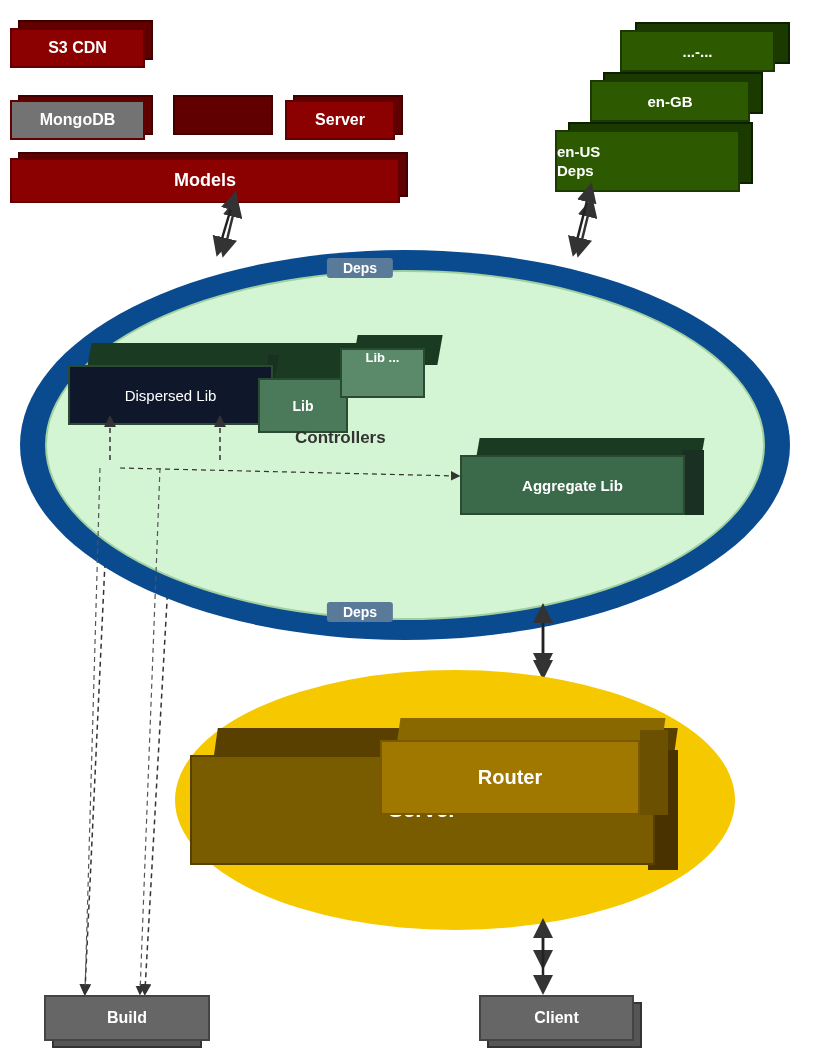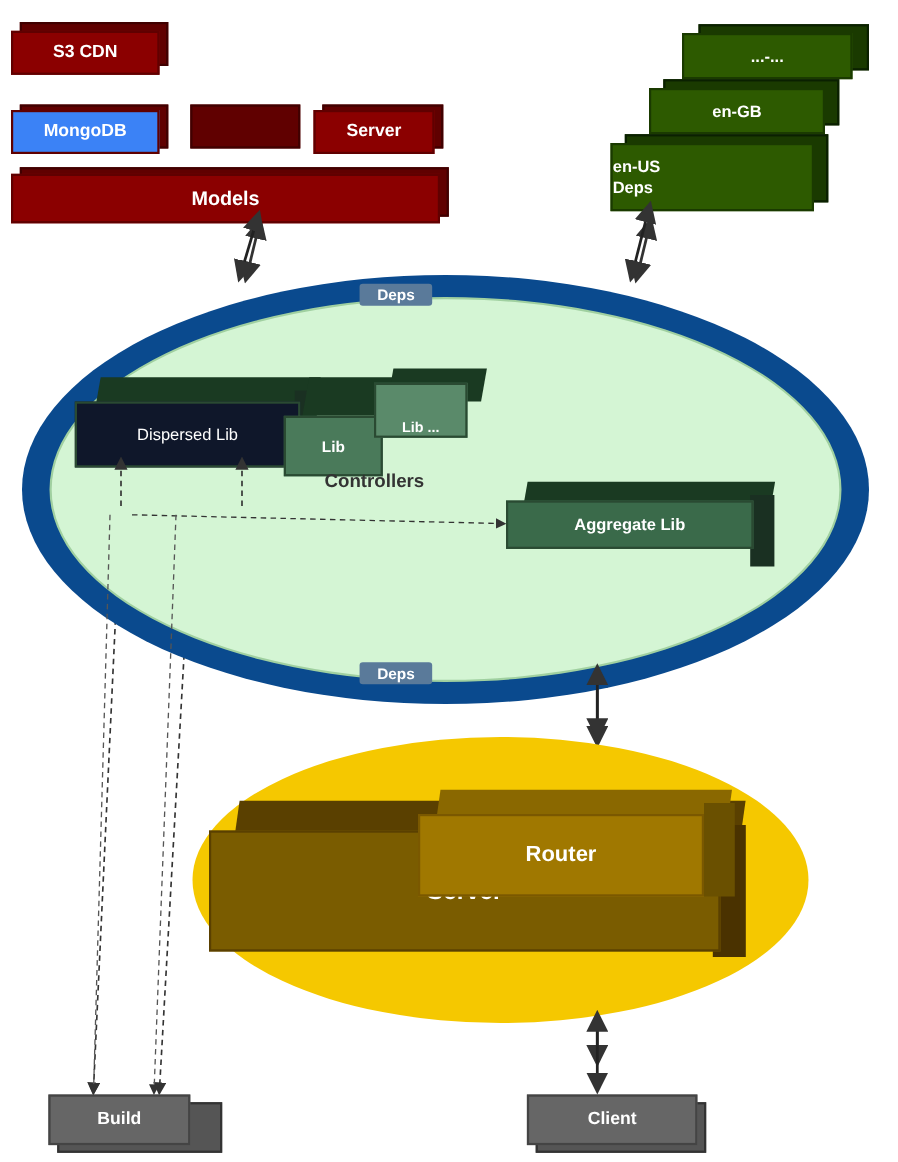--- a/index.html
+++ b/index.html
@@ -60,21 +60,21 @@
 
     <line x1="543" y1="905" x2="543" y2="960" stroke="#333" stroke-width="2.5" marker-end="url(#arrowhead)" marker-start="url(#arrowhead-up)"></line>
   </svg>
 
   <div style="position:absolute; left:18px; top:20px; width:135px; height:40px; background:#600000; border:2px solid #400000;"></div>
   <div style="position:absolute; left:10px; top:28px; width:135px; height:40px; background:#8B0000; border:2px solid #600000; display:flex; align-items:center; justify-content:center; color:white; font-weight:bold; font-size:16px;">
     <span>S3 CDN</span>
   </div>
 
   <div style="position:absolute; left:18px; top:95px; width:135px; height:40px; background:#600000; border:2px solid #400000;"></div>
-  <div style="position:absolute; left:10px; top:100px; width:135px; height:40px; background:#3b82f6; border:2px solid #600000; display:flex; align-items:center; justify-content:center; color:white; font-weight:bold; font-size:16px;">
+  <div style="position:absolute; left:10px; top:100px; width:135px; height:40px; background:#737373; border:2px solid #600000; display:flex; align-items:center; justify-content:center; color:white; font-weight:bold; font-size:16px;">
     <span>MongoDB</span>
   </div>
 
   <div style="position:absolute; left:173px; top:95px; width:100px; height:40px; background:#600000; border:2px solid #400000;"></div>
 
   <div style="position:absolute; left:293px; top:95px; width:110px; height:40px; background:#600000; border:2px solid #400000;"></div>
   <div style="position:absolute; left:285px; top:100px; width:110px; height:40px; background:#8B0000; border:2px solid #600000; display:flex; align-items:center; justify-content:center; color:white; font-weight:bold; font-size:16px;">
     <span>Server</span>
   </div>
 
@@ -118,33 +118,33 @@
   <div style="position:absolute; left:68px; top:365px; width:205px; height:60px; background:#0f172a; border:2px solid #2a4a32; display:flex; align-items:center; justify-content:center; color:white; font-weight:normal; font-size:15px;">
     <span>Dispersed Lib</span>
   </div>
 
   <div style="position:absolute; left:278px; top:343px; width:90px; height:35px; background:#1a3a22; transform:skewX(-10deg);"></div>
   <div style="position:absolute; left:258px; top:358px; width:90px; height:55px; background:#4a7a5a; border:2px solid #2a4a32; display:flex; align-items:center; justify-content:center; color:white; font-weight:bold; font-size:14px;margin-top:20px;">
     <span>Lib</span>
   </div>
 
   <div style="position:absolute; left:355px; top:335px; width:85px; height:30px; background:#1a3a22; transform:skewX(-10deg);"></div>
-  <div style="position:absolute; left:340px; top:348px; width:85px; height:50px; background:#5a8a6a; border:2px solid #2a4a32; display:flex; align-items:flex-end; justify-content:center; color:white; font-weight:bold; font-size:13px;">
+  <div style="position:absolute; left:340px; top:348px; width:85px; height:50px; background:#5a8a6a; border:2px solid #2a4a32; display:flex; align-items:flex-start; justify-content:center; color:white; font-weight:bold; font-size:13px;">
     <span>Lib ...</span>
   </div>
 
   <div style="position:absolute; left:295px; top:428px; color:#333; font-size:17px; font-weight:bold;">
     <span>Controllers</span>
   </div>
 
   <div style="position:absolute; left:477px; top:438px; width:225px; height:30px; background:#1a3a22; transform:skewX(-10deg);"></div>
 
   <div style="position:absolute; left:682px; top:450px; width:22px; height:65px; background:#1a3022;"></div>
 
-  <div style="position:absolute; left:460px; top:455px; width:225px; height:44px; background:#3a6a4a; border:2px solid #2a4a32; display:flex; align-items:center; justify-content:center; color:white; font-weight:bold; font-size:15px;">
+  <div style="position:absolute; left:460px; top:455px; width:225px; height:60px; background:#3a6a4a; border:2px solid #2a4a32; display:flex; align-items:center; justify-content:center; color:white; font-weight:bold; font-size:15px;">
     <span>Aggregate Lib</span>
   </div>
 
   <div style="position:absolute; left:175px; top:670px; width:560px; height:260px; border-radius:50%; background:#f5c800;"></div>
 
   <div style="position:absolute; left:215px; top:728px; width:460px; height:40px; background:#5a4000; transform:skewX(-8deg);"></div>
 
   <div style="position:absolute; left:648px; top:750px; width:30px; height:120px; background:#4a3200;"></div>
 
   <div style="position:absolute; left:190px; top:755px; width:465px; height:110px; background:#7a5c00; border:2px solid #5a4000; display:flex; align-items:center; justify-content:center; color:white; font-weight:bold; font-size:22px;">
@@ -153,21 +153,21 @@
 
   <div style="position:absolute; left:398px; top:718px; width:265px; height:35px; background:#8a6800; transform:skewX(-8deg);"></div>
 
   <div style="position:absolute; left:640px; top:730px; width:28px; height:85px; background:#6a5000;"></div>
 
   <div style="position:absolute; left:380px; top:740px; width:260px; height:75px; background:#a07800; border:2px solid #7a5800; display:flex; align-items:center; justify-content:center; color:white; font-weight:bold; font-size:20px;">
     <span>Router</span>
   </div>
 
   <div style="position:absolute; left:52px; top:1002px; width:150px; height:46px; background:#555; border:2px solid #333;"></div>
-  <div style="position:absolute; left:44px; top:995px; width:129px; height:46px; background:#666; border:2px solid #444; display:flex; align-items:center; justify-content:center; color:white; font-weight:bold; font-size:16px;">
+  <div style="position:absolute; left:44px; top:995px; width:166px; height:46px; background:#666; border:2px solid #444; display:flex; align-items:center; justify-content:center; color:white; font-weight:bold; font-size:16px;">
     <span>Build</span>
   </div>
 
   <div style="position:absolute; left:487px; top:1002px; width:155px; height:46px; background:#555; border:2px solid #333;"></div>
   <div style="position:absolute; left:479px; top:995px; width:155px; height:46px; background:#666; border:2px solid #444; display:flex; align-items:center; justify-content:center; color:white; font-weight:bold; font-size:16px;">
     <span>Client</span>
   </div>
 
   <svg style="position:absolute;top:0;left:0;pointer-events:none;" width="816" height="1056">
     <defs>

